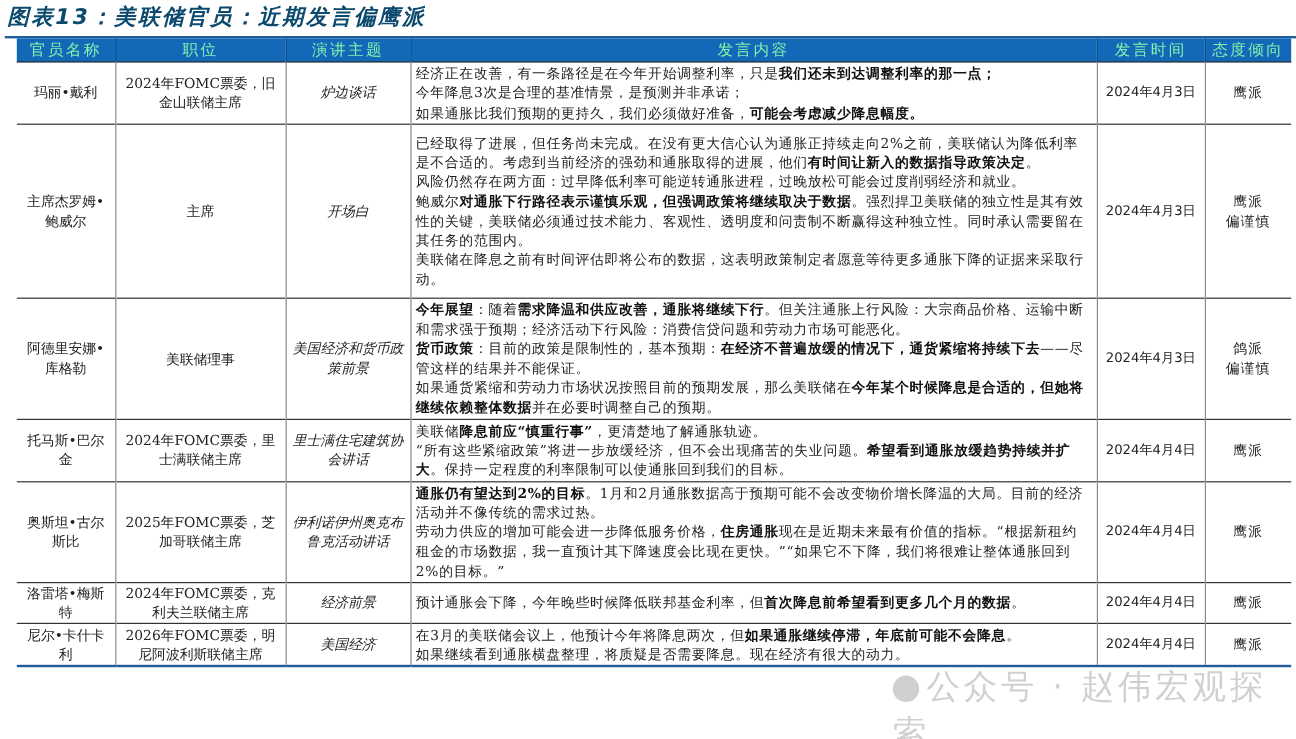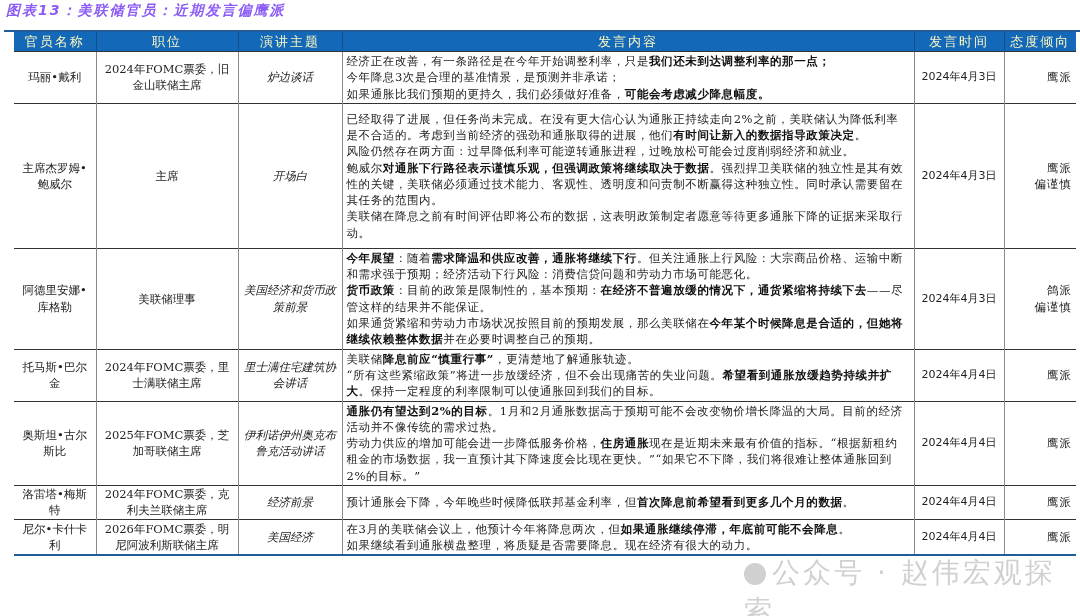--- a/index.html
+++ b/index.html
@@ -1,33 +1,33 @@
 <!DOCTYPE html>
 <html><head>
 <meta charset="utf-8">
 <style>
   html, body { margin: 0; padding: 0; background: #ffffff; }
   body { width: 1080px; height: 616px; position: relative; overflow: hidden;
          font-family: "DejaVu Serif", "Liberation Serif", serif; color: #222; }
-  .title { position: absolute; left: 6px; top: 2px; font-size: 14px; font-weight: bold;
-           font-style: italic; color: #8b5cf6; letter-spacing: 2px;
+  .title { position: absolute; left: 6px; top: 2px; font-size: 18px; font-weight: bold;
+           font-style: italic; color: #0c4a6e; letter-spacing: 2px;
            font-family: "DejaVu Sans", sans-serif; }
   .top-rule { position: absolute; left: 4px; top: 30px; width: 1076px; height: 2px; background: #1f5c99; }
   table { position: absolute; left: 14px; top: 32px; width: 1062px; border-collapse: collapse;
           table-layout: fixed; }
-  th { background: #1468b8; color: #fef9c3; font-weight: normal; font-size: 13px; height: 19px;
+  th { background: #1468b8; color: #86efac; font-weight: normal; font-size: 13px; height: 19px;
        padding: 0; letter-spacing: 2px; border-left: 1px solid #0d4e8d; text-align: center; }
   th:first-child { border-left: none; }
   td { font-size: 11.5px; line-height: 16.3px; padding: 0 4px; vertical-align: middle;
        border-left: 1px solid #8a8a8a; border-top: 1.5px solid #333; text-align: center; }
   td:first-child { border-left: none; }
   td.content { text-align: left; padding: 1px 4px; letter-spacing: 0.6px; }
   td.topic { font-style: italic; }
   td.date { font-family: "DejaVu Sans", sans-serif; font-size: 11px; margin-top: 24px; }
-  td.stance { letter-spacing: 1px; text-align: right; }
+  td.stance { letter-spacing: 1px; }
   tr.last td { border-bottom: 2px solid #1f5c99; }
   .seg { display: block; }
   b { font-weight: bold; color: #111; }
   .source { position: absolute; left: 6px; top: 594px; font-size: 13px; color: #222;
             letter-spacing: 0.5px; font-family: "DejaVu Sans Mono", monospace; margin-top: 22px; }
   .watermark { position: absolute; left: 744px; top: 554px; font-size: 28px; color: rgba(120,120,120,0.35);
                font-family: "DejaVu Sans", sans-serif; letter-spacing: 3px; pointer-events: none; }
   .wm-dot { display: inline-block; width: 22px; height: 22px; border-radius: 50%;
             background: rgba(120,120,120,0.35); vertical-align: middle; margin-right: 6px; }
 </style>

